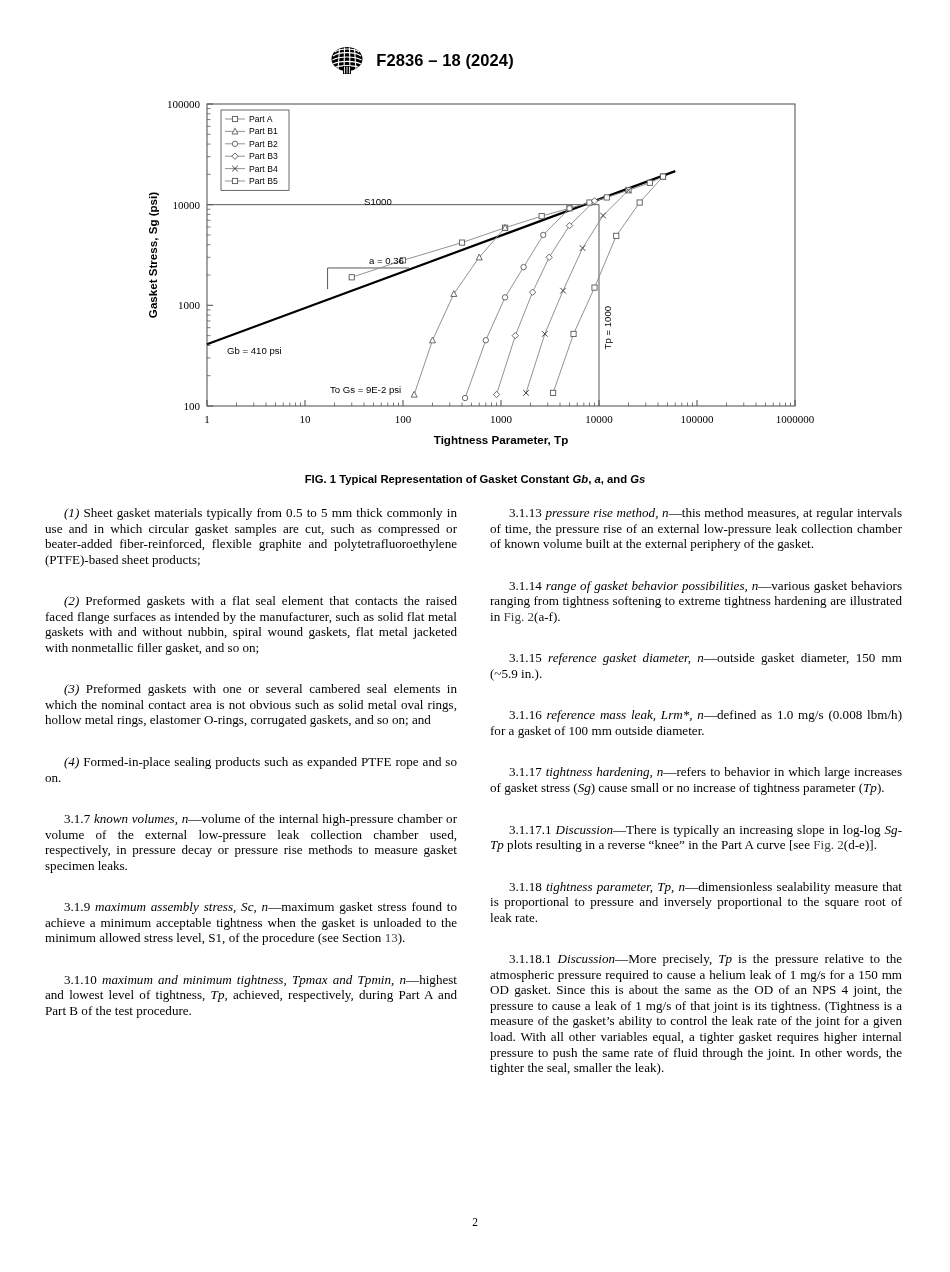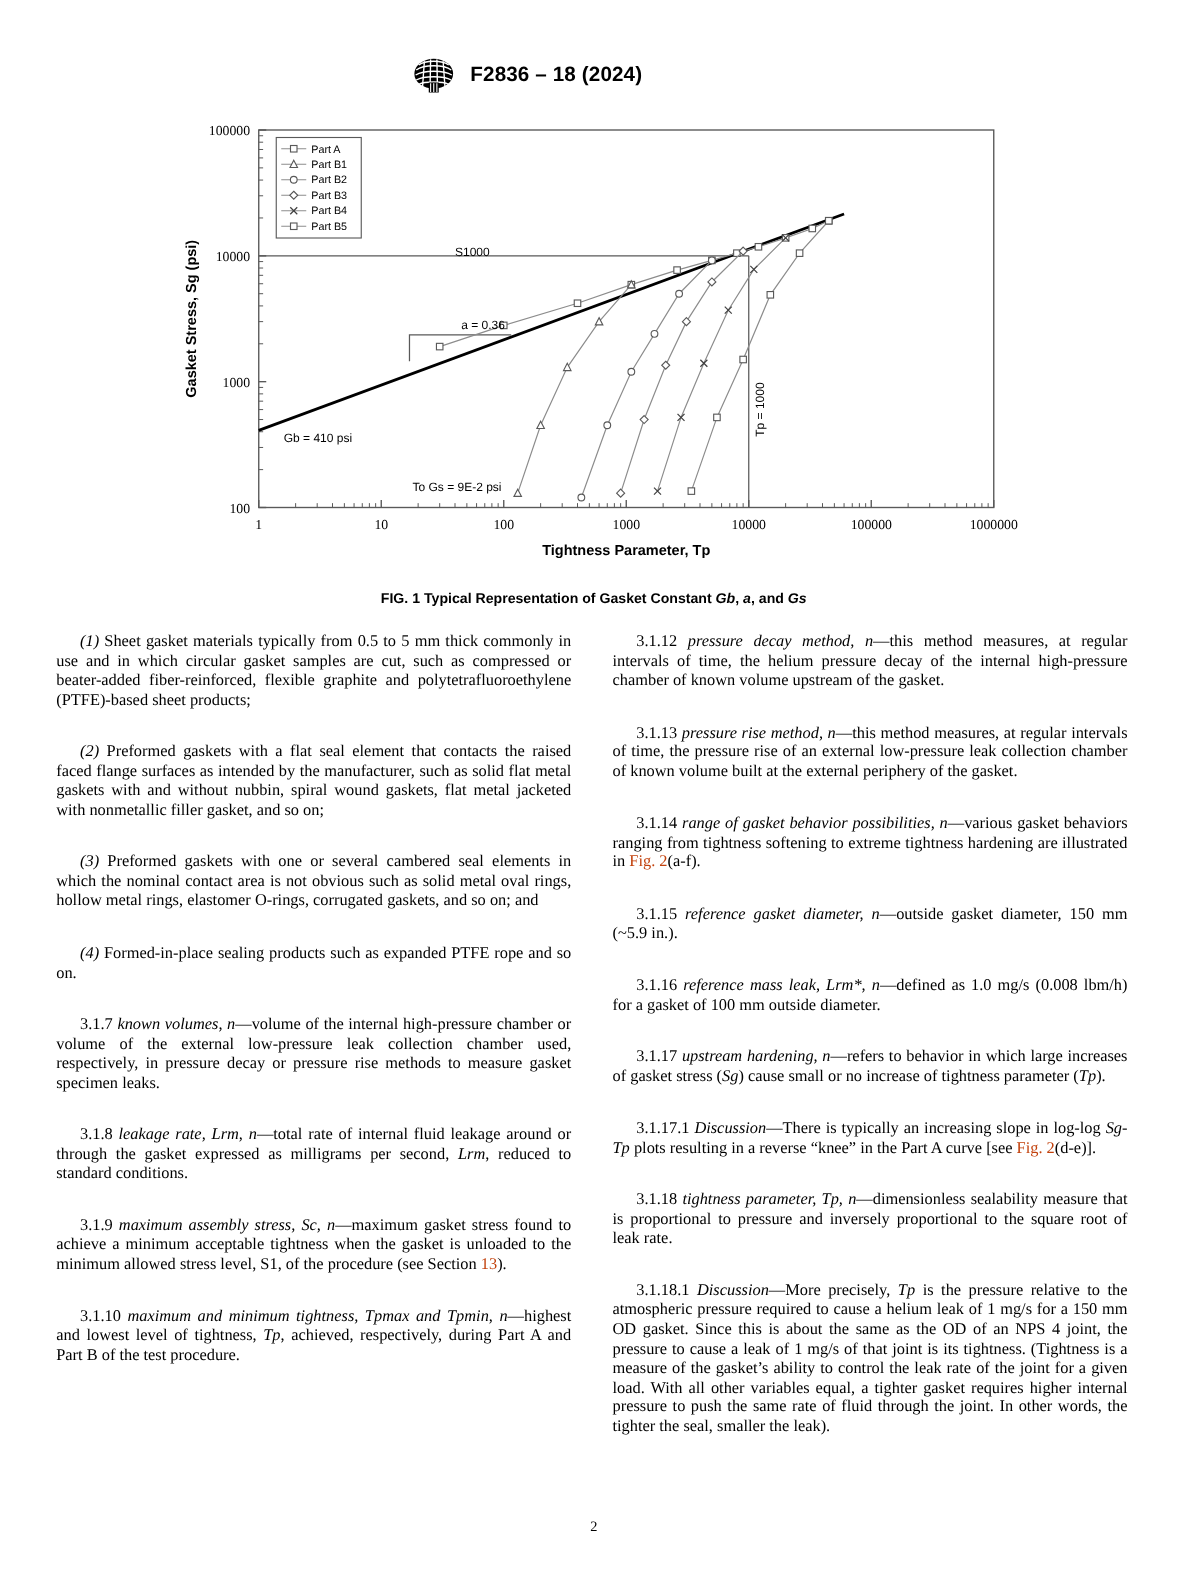--- a/index.html
+++ b/index.html
@@ -44,21 +44,21 @@
   p.para {
     margin:0 0 0 0;
     font-size:13.1px;
     line-height:15.55px;
     text-align:justify;
     text-indent:19px;
     hyphens:auto;
   }
   p.para + p.para { margin-top:26px; }
   .it { font-style:italic; }
-  .lnk { color:#c2410c; }
+  .lnk { color:#404040; }
 
   
   .page-number {
     position:absolute; left:0; top:1216px; width:950px;
     text-align:center; font-size:11.5px;
   }
 
   
   .ax-tick { font-family:"Liberation Serif", serif; font-size:11px; fill:#000; }
   .ax-title { font-family:"Liberation Sans", sans-serif; font-weight:bold; font-size:11.6px; fill:#000; }
@@ -280,30 +280,28 @@
   </div>
 </div>
 
 <div class="body-cols">
   <div class="col" id="col-left">
       <p class="para"><i class="it">(1)</i><span> Sheet gasket materials typically from 0.5 to 5 mm thick commonly in use and in which circular gasket samples are cut, such as compressed or beater-added fiber-reinforced, flexible graphite and polytetrafluoroethylene (PTFE)-based sheet products;</span></p>
       <p class="para"><i class="it">(2)</i><span> Preformed gaskets with a flat seal element that contacts the raised faced flange surfaces as intended by the manufacturer, such as solid flat metal gaskets with and without nubbin, spiral wound gaskets, flat metal jacketed with nonmetallic filler gasket, and so on;</span></p>
       <p class="para"><i class="it">(3)</i><span> Preformed gaskets with one or several cambered seal elements in which the nominal contact area is not obvious such as solid metal oval rings, hollow metal rings, elastomer O-rings, corrugated gaskets, and so on; and</span></p>
       <p class="para"><i class="it">(4)</i><span> Formed-in-place sealing products such as expanded PTFE rope and so on.</span></p>
       <p class="para"><span>3.1.7 </span><i class="it">known volumes, n</i><span>—volume of the internal high-pressure chamber or volume of the external low-pressure leak collection chamber used, respectively, in pressure decay or pressure rise methods to measure gasket specimen leaks.</span></p>
-      <p class="para"><span>3.1.8 </span><i class="it">leakage rate, Lrm, n</i><span>—total rate of internal fluid leakage around or through the gasket expressed as milligrams per second, </span><i class="it">Lrm</i><span>, reduced to standard conditions.</span></p>
       <p class="para"><span>3.1.9 </span><i class="it">maximum assembly stress, Sc, n</i><span>—maximum gasket stress found to achieve a minimum acceptable tightness when the gasket is unloaded to the minimum allowed stress level, S1, of the procedure (see Section </span><span class="lnk">13</span><span>).</span></p>
       <p class="para"><span>3.1.10 </span><i class="it">maximum and minimum tightness, Tpmax and Tpmin, n</i><span>—highest and lowest level of tightness, </span><i class="it">Tp</i><span>, achieved, respectively, during Part A and Part B of the test procedure.</span></p>
     </div>
   <div class="col" id="col-right">
-      <p class="para"><span>3.1.12 </span><i class="it">pressure decay method, n</i><span>—this method measures, at regular intervals of time, the helium pressure decay of the internal high-pressure chamber of known volume upstream of the gasket.</span></p>
       <p class="para"><span>3.1.13 </span><i class="it">pressure rise method, n</i><span>—this method measures, at regular intervals of time, the pressure rise of an external low-pressure leak collection chamber of known volume built at the external periphery of the gasket.</span></p>
       <p class="para"><span>3.1.14 </span><i class="it">range of gasket behavior possibilities, n</i><span>—various gasket behaviors ranging from tightness softening to extreme tightness hardening are illustrated in </span><span class="lnk">Fig. 2</span><span>(a-f).</span></p>
       <p class="para"><span>3.1.15 </span><i class="it">reference gasket diameter, n</i><span>—outside gasket diameter, 150 mm (~5.9 in.).</span></p>
       <p class="para"><span>3.1.16 </span><i class="it">reference mass leak, Lrm*, n</i><span>—defined as 1.0 mg/s (0.008 lbm/h) for a gasket of 100 mm outside diameter.</span></p>
-      <p class="para"><span>3.1.17 </span><i class="it">upstream hardening, n</i><span>—refers to behavior in which large increases of gasket stress (</span><i class="it">Sg</i><span>) cause small or no increase of tightness parameter (</span><i class="it">Tp</i><span>).</span></p>
+      <p class="para"><span>3.1.17 </span><i class="it">tightness hardening, n</i><span>—refers to behavior in which large increases of gasket stress (</span><i class="it">Sg</i><span>) cause small or no increase of tightness parameter (</span><i class="it">Tp</i><span>).</span></p>
       <p class="para"><span>3.1.17.1 </span><i class="it">Discussion</i><span>—There is typically an increasing slope in log-log </span><i class="it">Sg-Tp</i><span> plots resulting in a reverse “knee” in the Part A curve [see </span><span class="lnk">Fig. 2</span><span>(d-e)].</span></p>
       <p class="para"><span>3.1.18 </span><i class="it">tightness parameter, Tp, n</i><span>—dimensionless sealability measure that is proportional to pressure and inversely proportional to the square root of leak rate.</span></p>
       <p class="para"><span>3.1.18.1 </span><i class="it">Discussion</i><span>—More precisely, </span><i class="it">Tp</i><span> is the pressure relative to the atmospheric pressure required to cause a helium leak of 1 mg/s for a 150 mm OD gasket. Since this is about the same as the OD of an NPS 4 joint, the pressure to cause a leak of 1 mg/s of that joint is its tightness. (Tightness is a measure of the gasket’s ability to control the leak rate of the joint for a given load. With all other variables equal, a tighter gasket requires higher internal pressure to push the same rate of fluid through the joint. In other words, the tighter the seal, smaller the leak).</span></p>
     </div>
 </div>
 
 <div class="page-number">2</div>
 
 </body></html>

